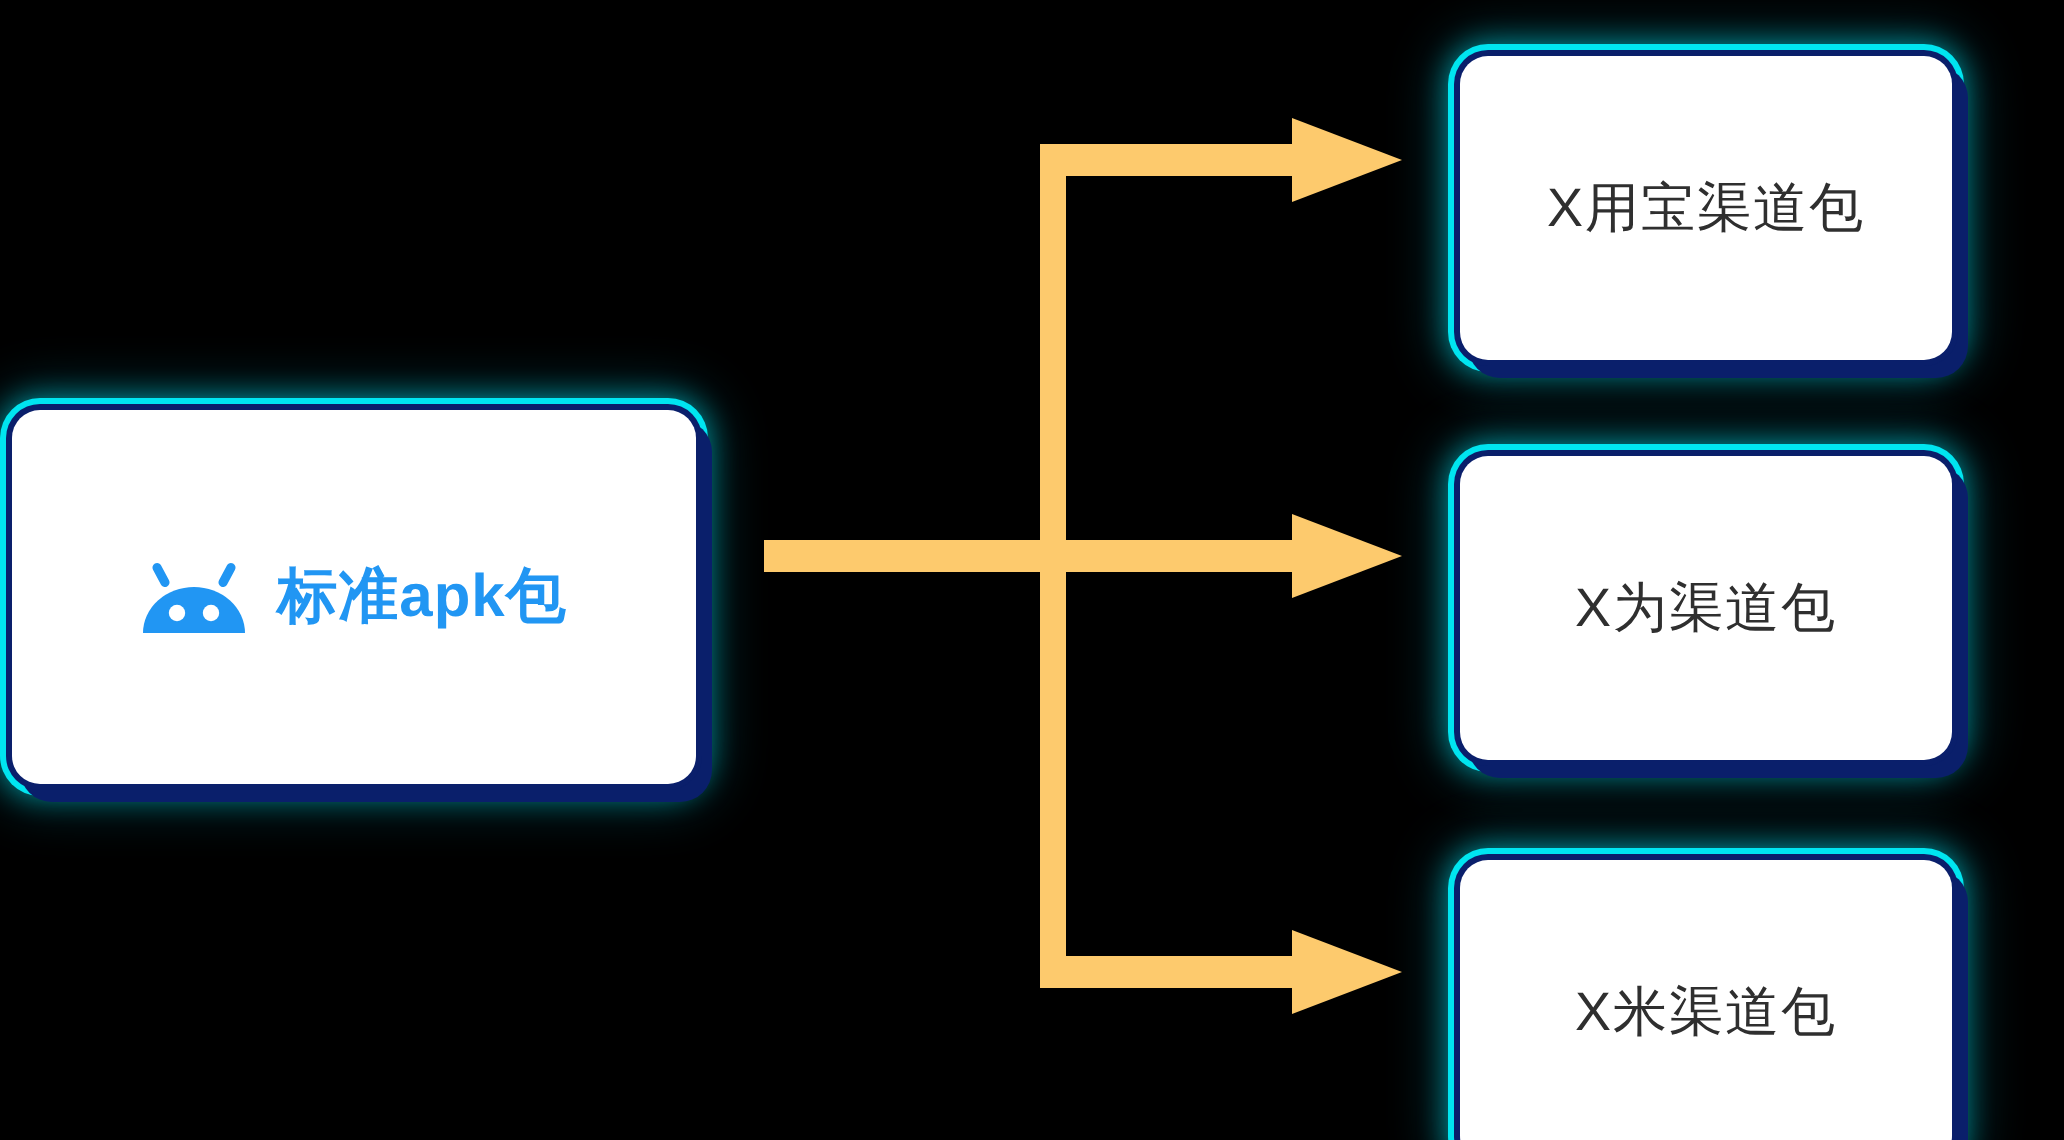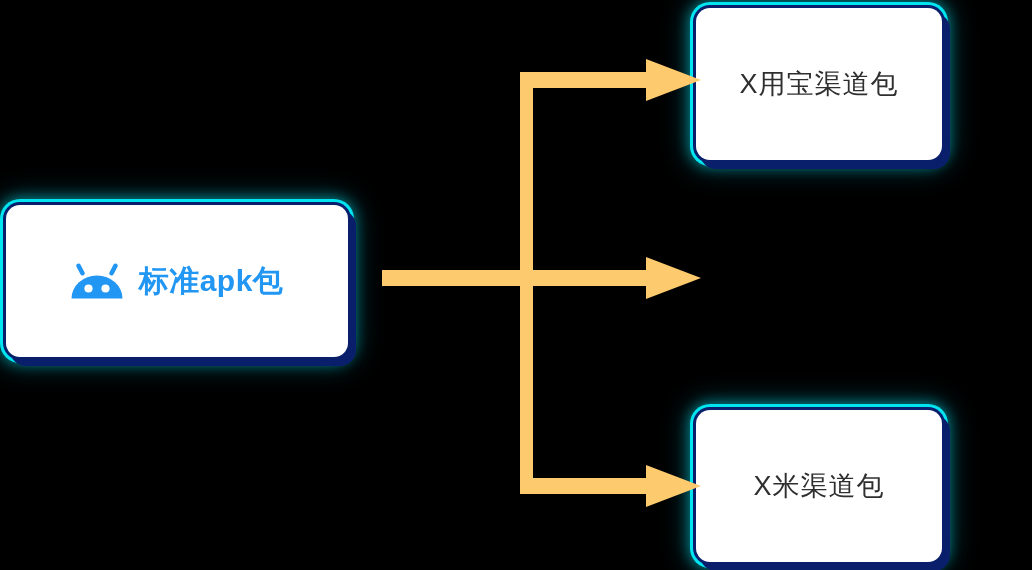--- a/index.html
+++ b/index.html
@@ -42,42 +42,43 @@
     align-items: center;
     justify-content: center;
     gap: 16px;
   }
 
   
   #card-source {
     left: 6px;
     top: 205px;
     width: 342px;
-    height: 152px;
+    height: 187px;
   }
   .source-label {
     color: #2196f3;
     font-size: 30px;
     font-weight: 700;
     letter-spacing: 0.5px;
     line-height: 1;
     white-space: nowrap;
   }
   .android-icon {
     width: 52px;
     height: 40px;
     flex: 0 0 auto;
     display: block;
   }
 
   
   .card-target {
-    left: 696px;
+    left: 730px;
     width: 246px;
     height: 152px;
+    margin-top: 20px;
   }
   #card-target-0 { top: 8px; }
   #card-target-1 { top: 208px; }
   #card-target-2 { top: 410px; align-items: center; }
 
   .target-label {
     color: #2f2f2f;
     font-size: 27px;
     font-weight: 400;
     letter-spacing: 1px;
@@ -114,20 +115,23 @@
         <circle cx="34.5" cy="27.5" r="4.1" fill="#ffffff"></circle>
       </svg>
       <span class="source-label">标准apk包</span>
     </div>
   </div>
 
   <div class="card card-target" id="card-target-0">
     <span class="target-label">X用宝渠道包</span>
   </div>
 
+  <div class="card card-target" id="card-target-1">
+    <span class="target-label">X为渠道包</span>
+  </div>
 
   <div class="card card-target" id="card-target-2">
     <span class="target-label">X米渠道包</span>
   </div>
 
   <svg id="arrow-layer" viewBox="0 0 1032 570" aria-hidden="true">
     <g fill="#fdca6d">
 
       <g>
         <rect x="382" y="270" width="264" height="16"></rect>

